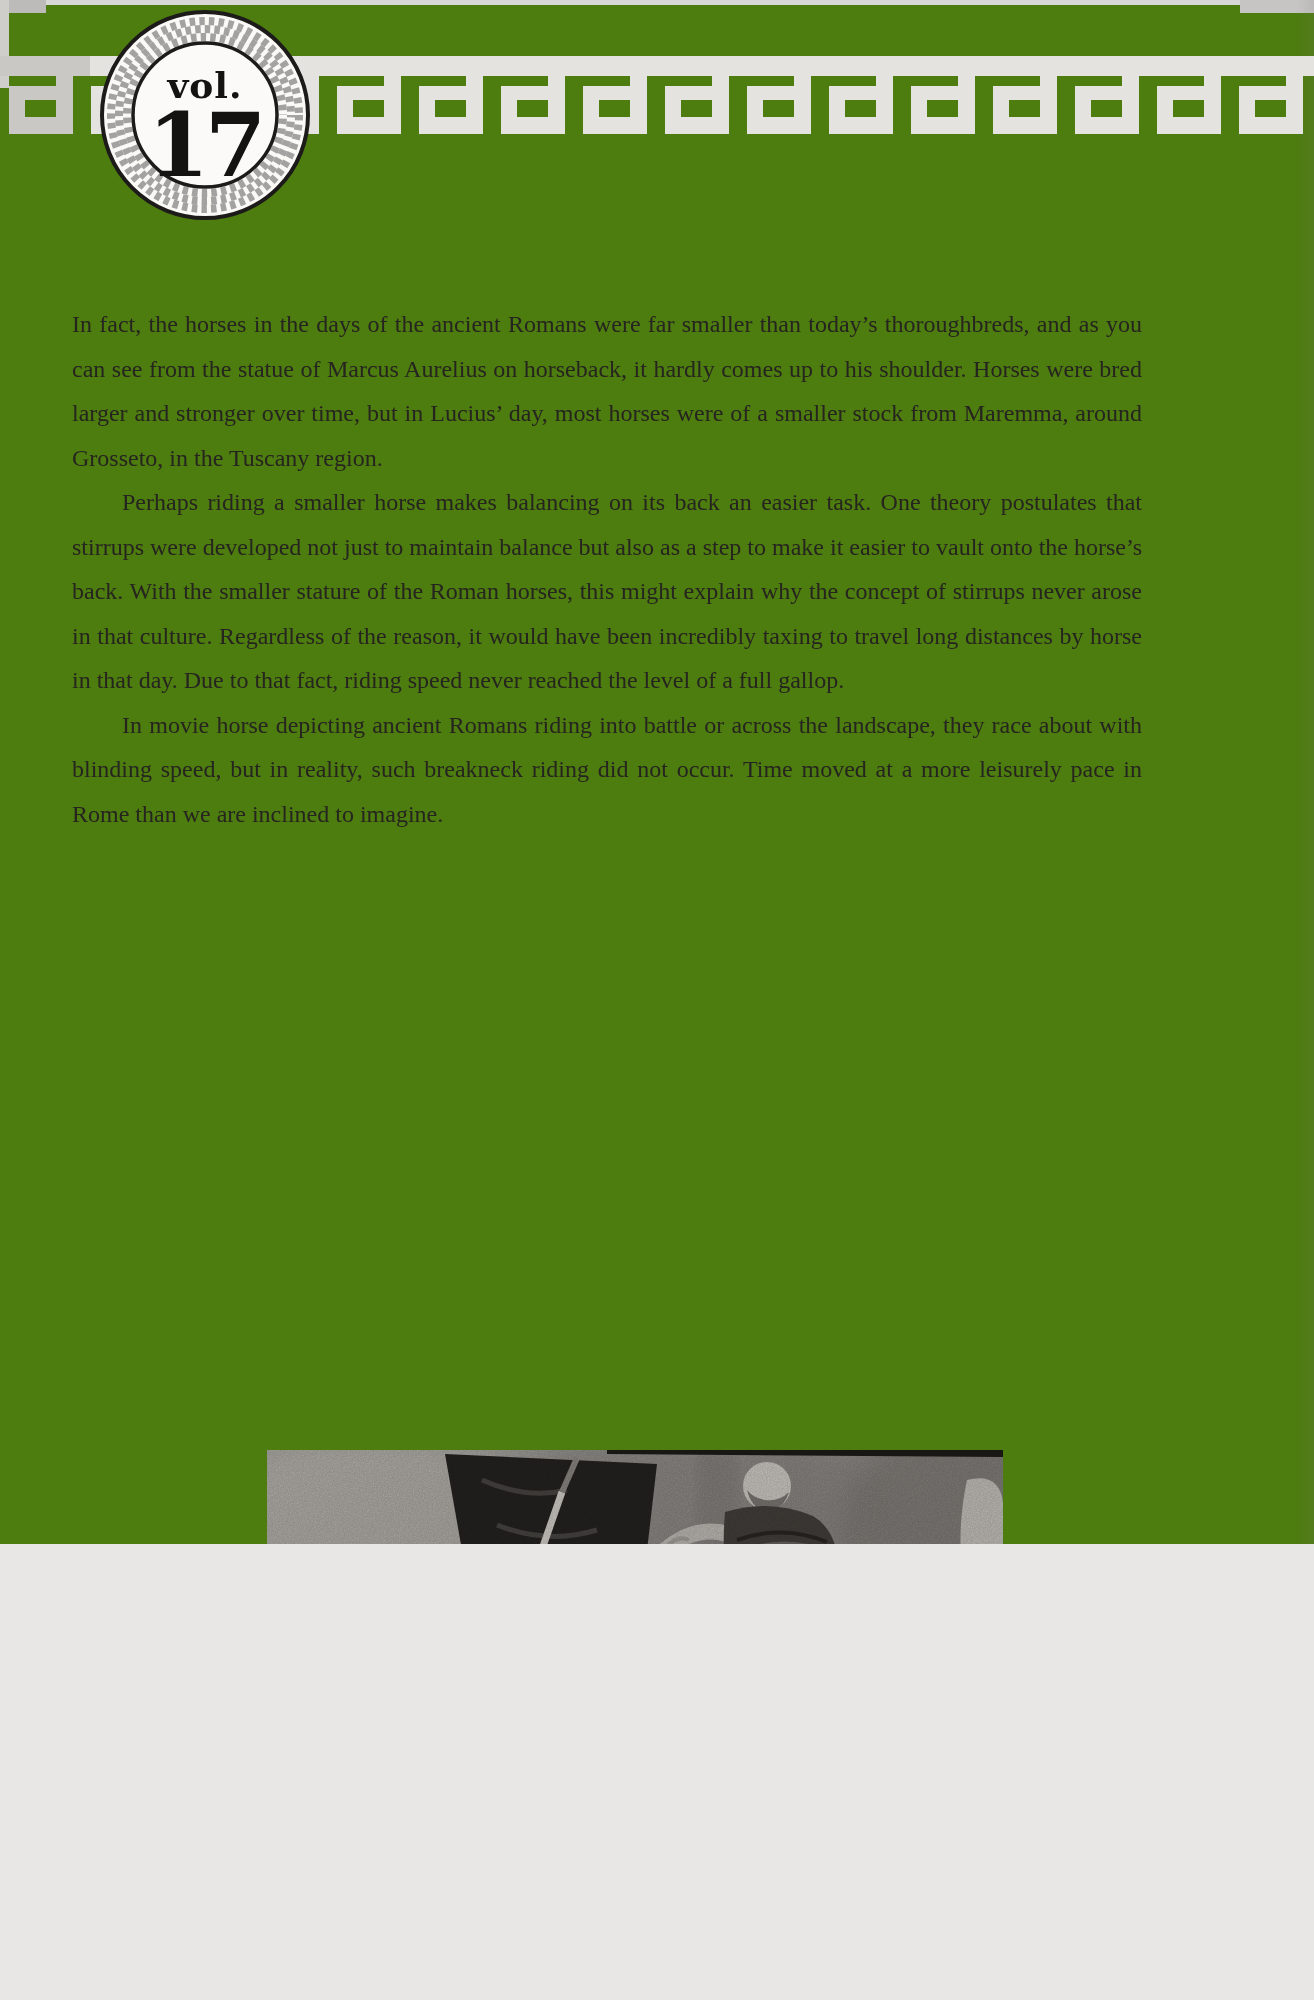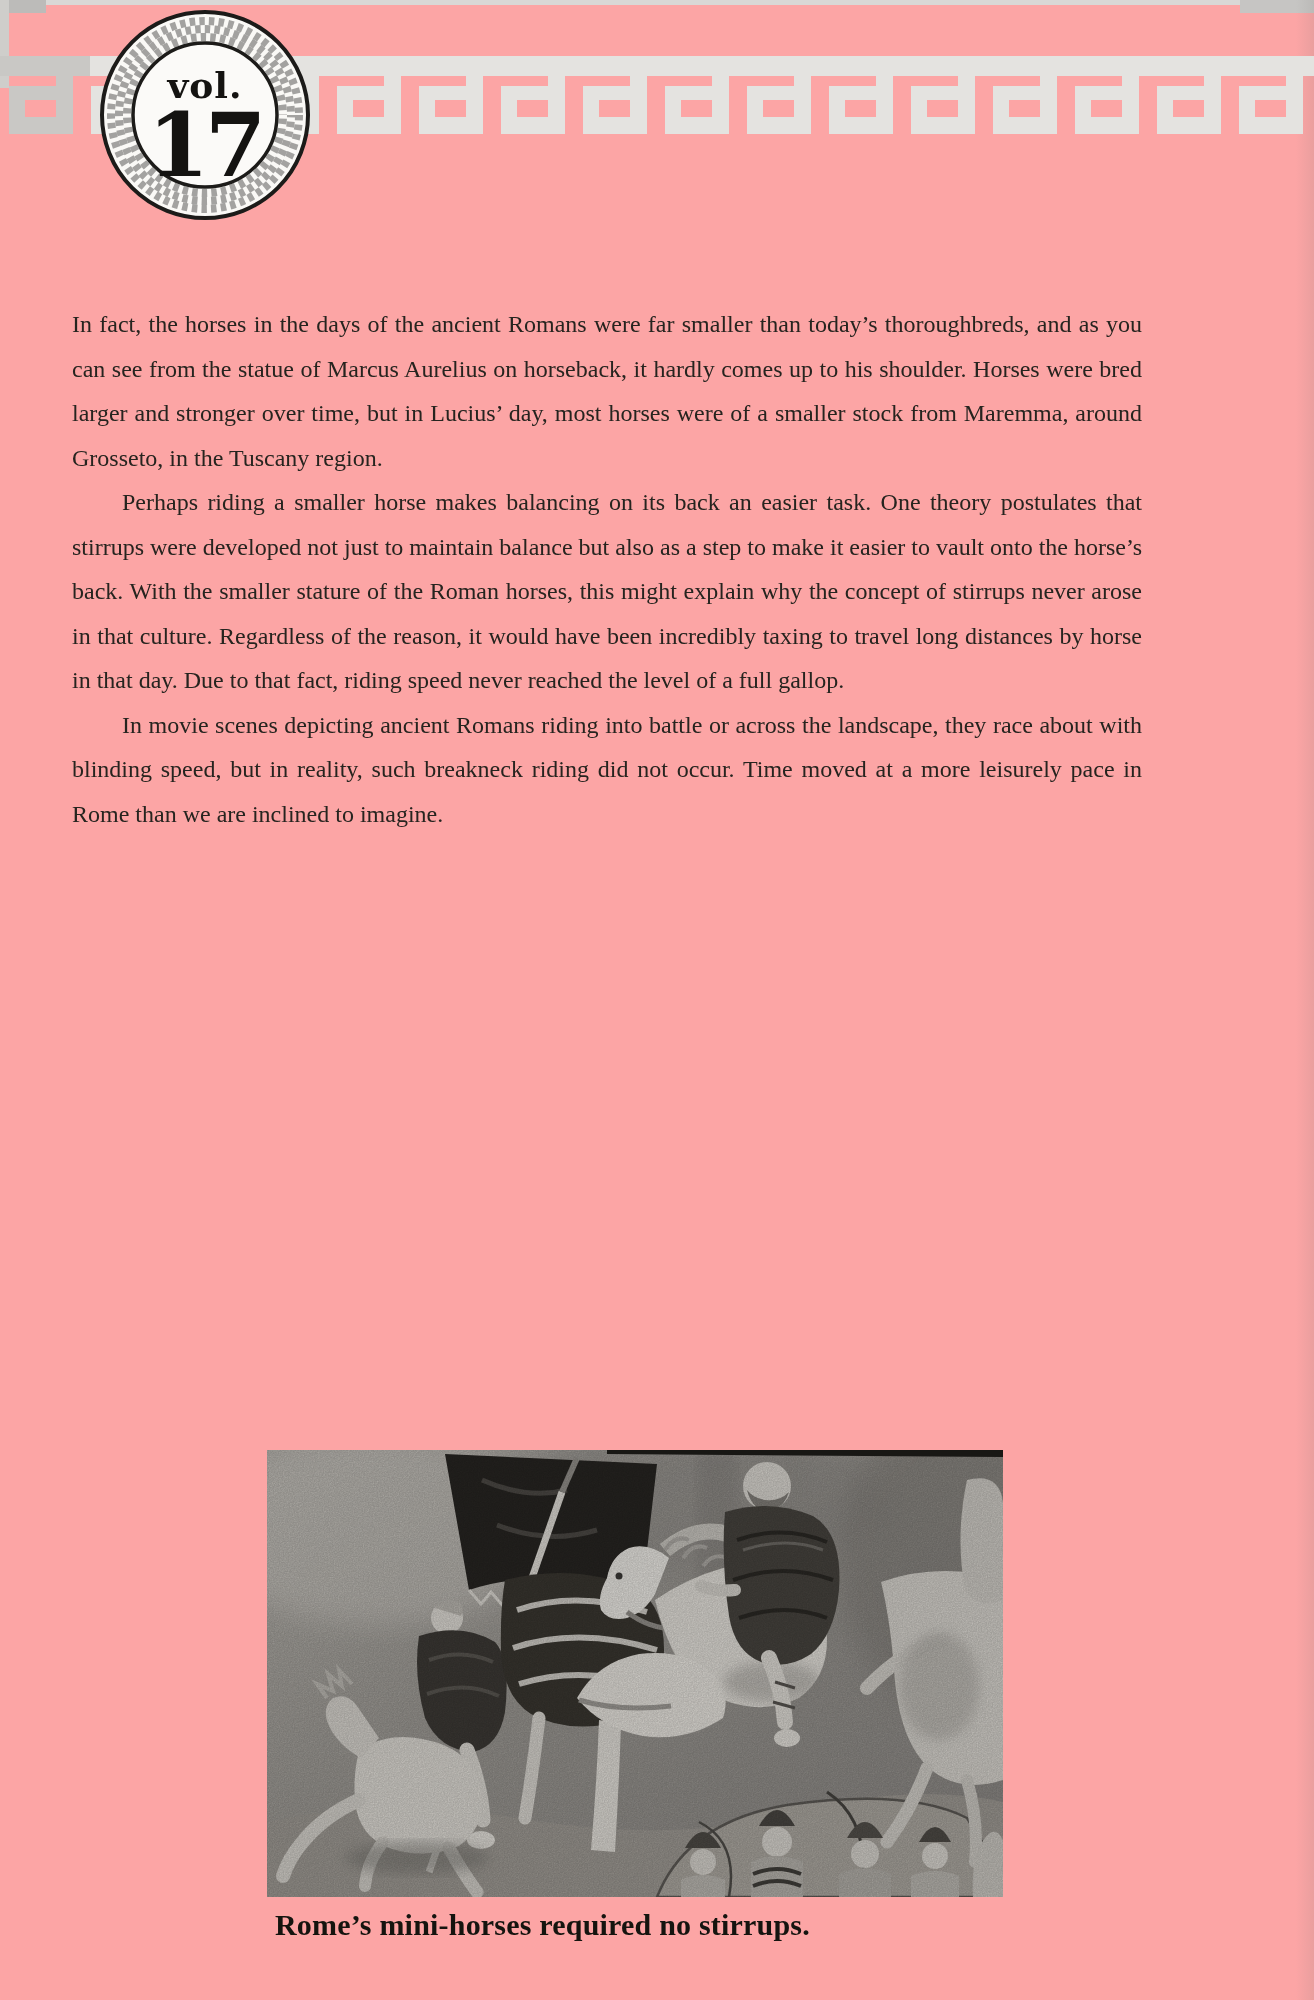--- a/index.html
+++ b/index.html
@@ -1,18 +1,18 @@
 <!DOCTYPE html>
 <html><head>
 <meta charset="utf-8">
 <style>
   html,body{margin:0;padding:0;background:#e8e7e5;}
   .page{
-    position:relative;width:1314px;height:2000px;margin:0 auto;
-    background:#fca5a5;overflow:hidden;
+    position:relative;width:1314px;height:1544px;margin:0 auto;
+    background:#4d7c0f;overflow:hidden;
     font-family:"Liberation Serif", serif;
   }
   
   .top-edge{position:absolute;left:0;top:0;width:1314px;height:5px;background:#d9d8d6;}
   .corner-tl{position:absolute;left:0;top:0;width:46px;height:13px;background:#bcbbb9;}
   .corner-tl2{position:absolute;left:0;top:0;width:9px;height:88px;background:#cfcecb;}
   .corner-tr{position:absolute;left:1240px;top:0;width:74px;height:13px;background:#c6c5c3;}
   .right-shadow{position:absolute;right:0;top:0;width:18px;height:2000px;
     background:linear-gradient(to right, rgba(0,0,0,0), rgba(120,118,115,0.14));}
   
@@ -93,21 +93,21 @@
       </g>
       <circle cx="107" cy="107" r="72" fill="#fbfaf8" stroke="#1c1b19" stroke-width="3.5"></circle>
       <text class="vol" x="107" y="90" text-anchor="middle">vol.</text>
       <text class="num" x="107" y="168" text-anchor="middle">17</text>
     </svg>
   </div>
 
   <main class="article">
     <p>In fact, the horses in the days of the ancient Romans were far smaller than today’s thoroughbreds, and as you can see from the statue of Marcus Aurelius on horseback, it hardly comes up to his shoulder. Horses were bred larger and stronger over time, but in Lucius’ day, most horses were of a smaller stock from Maremma, around Grosseto, in the Tuscany region.</p>
     <p>Perhaps riding a smaller horse makes balancing on its back an easier task. One theory postulates that stirrups were developed not just to maintain balance but also as a step to make it easier to vault onto the horse’s back. With the smaller stature of the Roman horses, this might explain why the concept of stirrups never arose in that culture. Regardless of the reason, it would have been incredibly taxing to travel long distances by horse in that day. Due to that fact, riding speed never reached the level of a full gallop.</p>
-    <p>In movie scenes depicting ancient Romans riding into battle or across the landscape, they race about with blinding speed, but in reality, such breakneck riding did not occur. Time moved at a more leisurely pace in Rome than we are inclined to imagine.</p>
+    <p>In movie horse depicting ancient Romans riding into battle or across the landscape, they race about with blinding speed, but in reality, such breakneck riding did not occur. Time moved at a more leisurely pace in Rome than we are inclined to imagine.</p>
   </main>
 
   <figure style="margin:0">
     <div class="photo">
       <svg width="736" height="447" viewBox="0 0 736 447" xmlns="http://www.w3.org/2000/svg">
         <defs>
           <linearGradient id="bgph" x1="0" y1="0" x2="1" y2="1">
             <stop offset="0" stop-color="#b0ada7"></stop>
             <stop offset="0.45" stop-color="#96938e"></stop>
             <stop offset="1" stop-color="#858playing27f"></stop>

